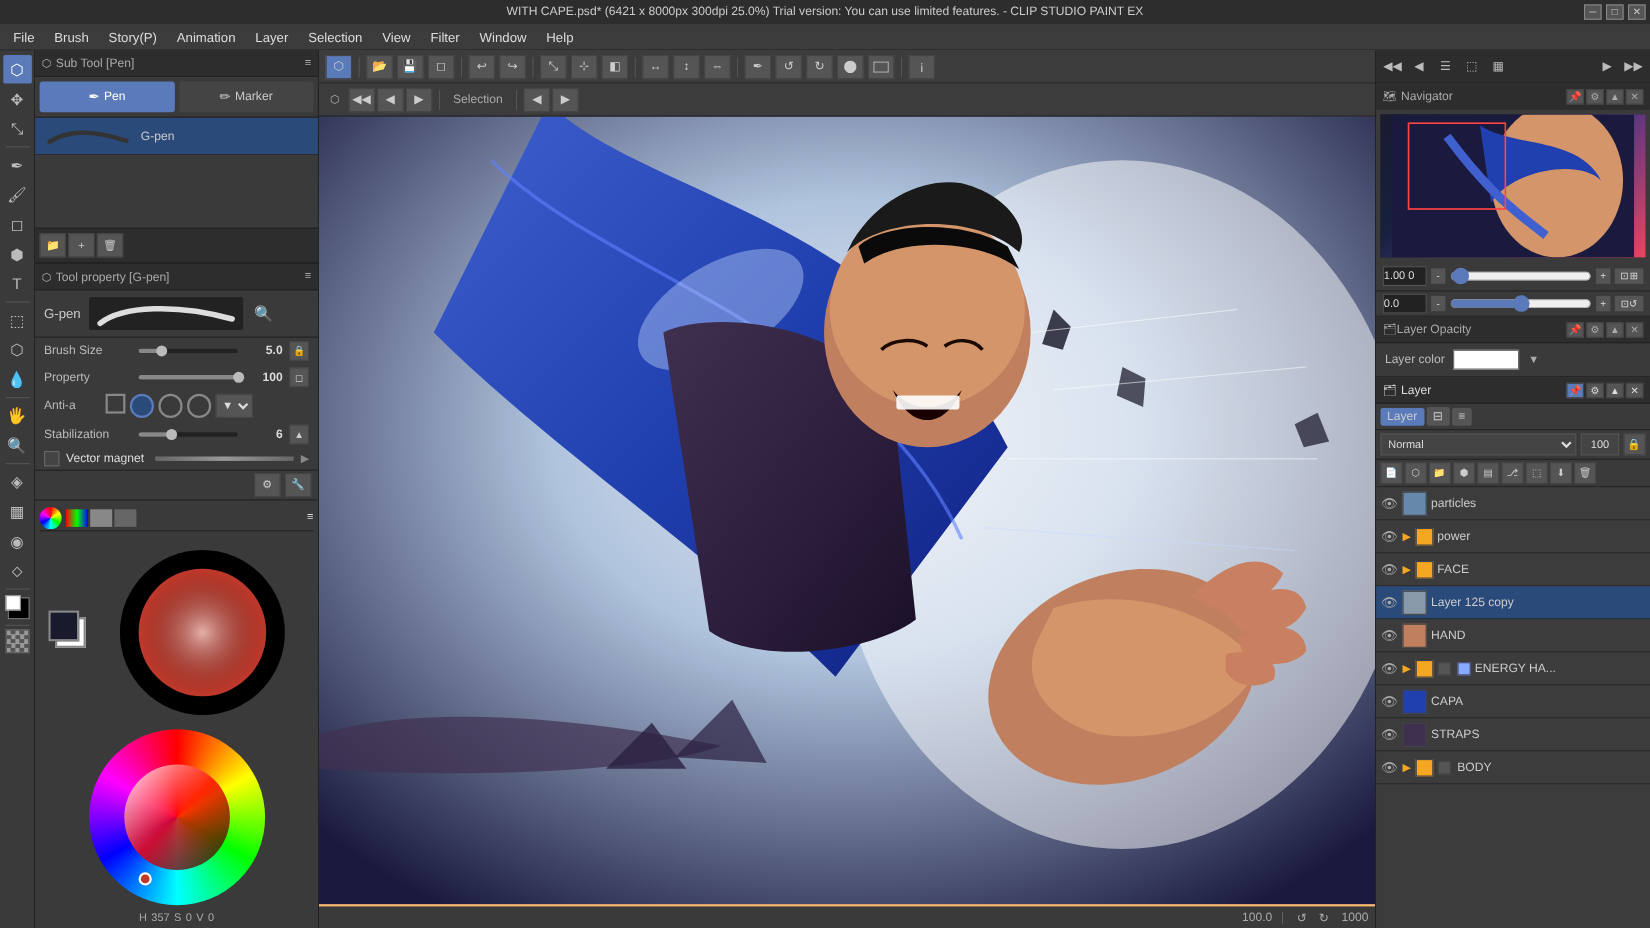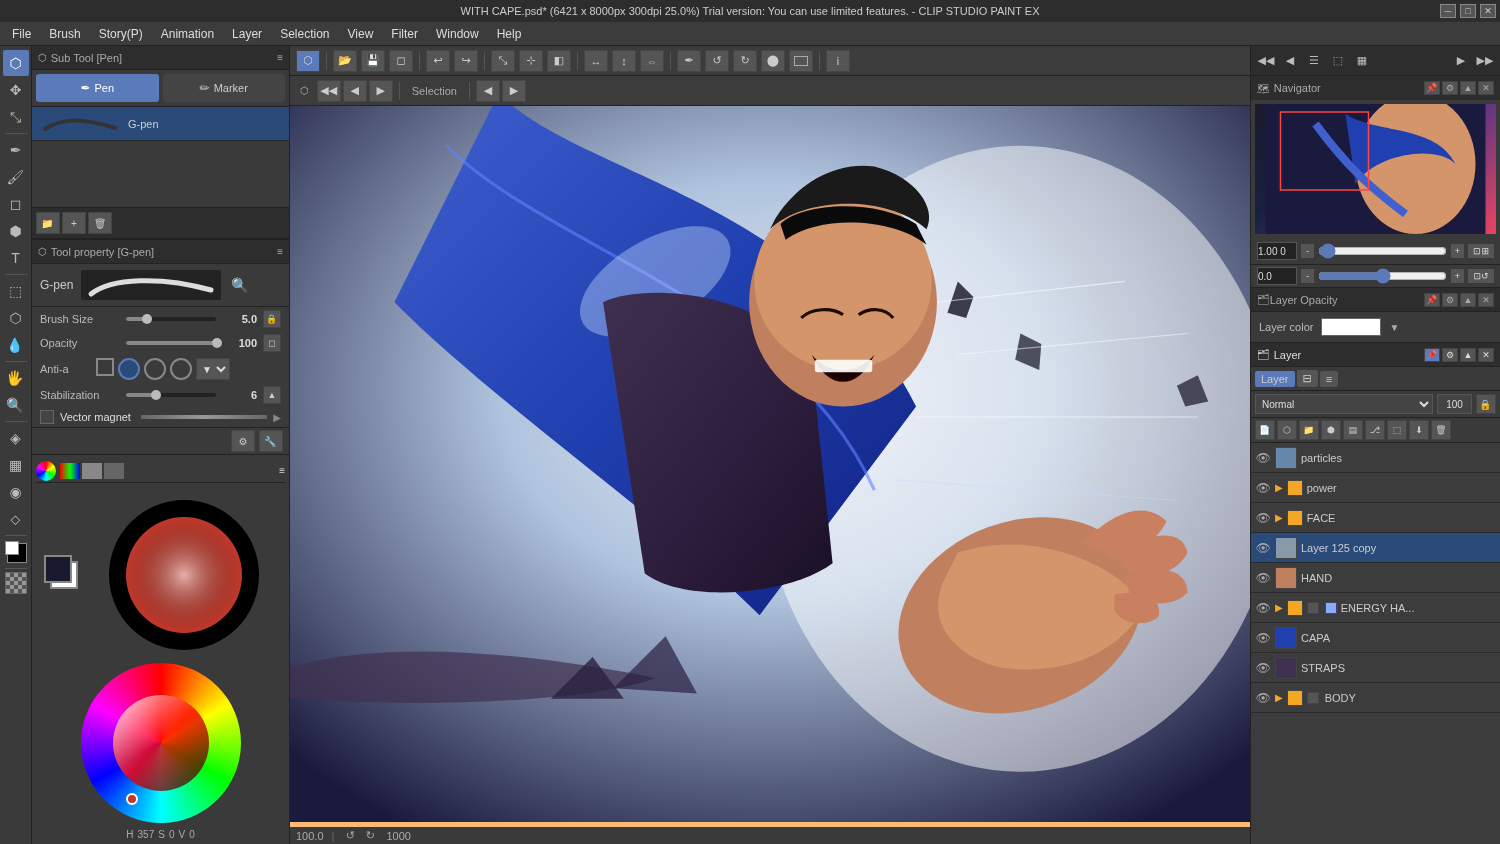--- a/index.html
+++ b/index.html
@@ -133,22 +133,22 @@
     }
     #canvas-image {
       width: 100%; height: 100%;
       background: linear-gradient(135deg, #1a1a2e 0%, #16213e 20%, #0f3460 40%, #533483 60%, #e94560 80%, #f5a623 100%);
       position: relative; overflow: hidden;
     }
 
     
     #canvas-bottom {
       position: absolute; bottom: 0; left: 0; right: 0; height: 22px;
-      background: #3a3a3a; border-top: 5px solid #fdba74; display: flex; align-items: center;
-      padding: 0 6px; font-size: 11px; color: #aaa; gap: 8px;
+      background: #3a3a3a; border-top: 2px solid #fdba74; display: flex; align-items: center;
+      padding: 0 6px; font-size: 11px; color: #aaa; gap: 8px; justify-content: flex-end;
     }
 
     
     #right-panel {
       width: 250px; background: #3a3a3a; border-left: 1px solid #222;
       flex-shrink: 0; display: flex; flex-direction: column;
     }
 
     #right-top-toolbar {
       height: 30px; background: #2d2d2d; display: flex; align-items: center;
@@ -356,21 +356,21 @@
         <span class="prop-label">Brush Size</span>
         <div class="prop-slider-track">
           <div class="prop-slider-fill" style="width:20%;"></div>
           <div class="prop-slider-thumb" style="left:18%;"></div>
         </div>
         <span class="prop-value">5.0</span>
         <div class="prop-btn">🔒</div>
       </div>
 
       <div class="property-row">
-        <span class="prop-label">Opacity</span>
+        <span class="prop-label">Property</span>
         <div class="prop-slider-track">
           <div class="prop-slider-fill" style="width:100%;"></div>
           <div class="prop-slider-thumb" style="left:95%;"></div>
         </div>
         <span class="prop-value">100</span>
         <div class="prop-btn">◻</div>
       </div>
 
       <div class="anti-alias-row">
         <span class="aa-label">Anti-a</span>

